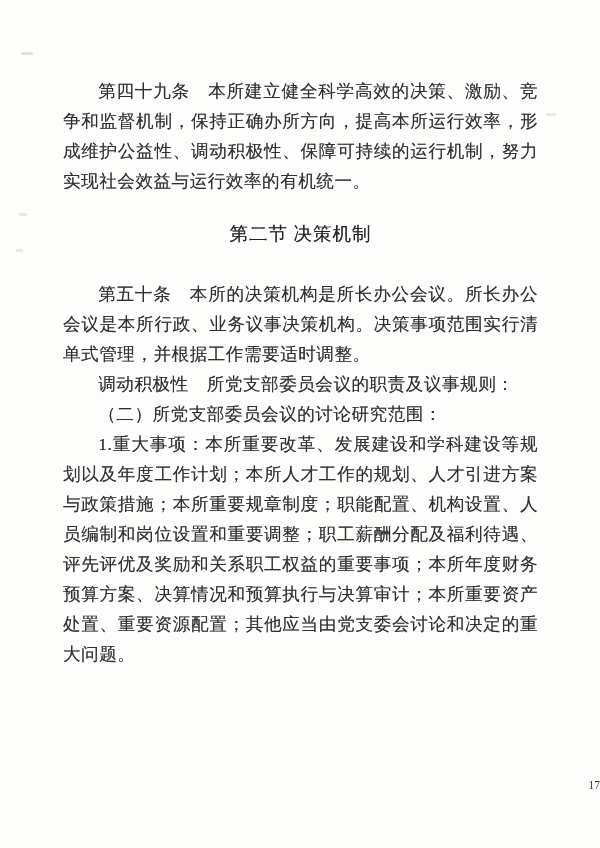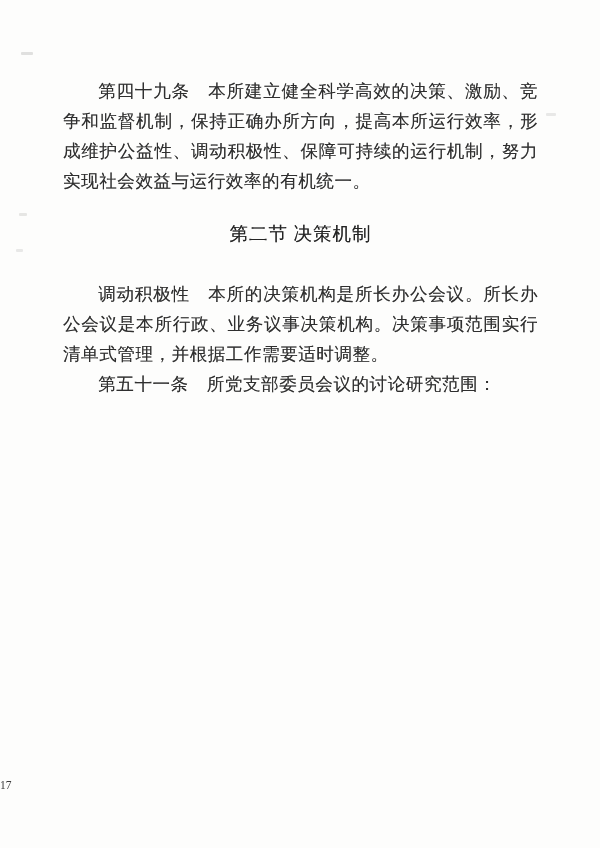--- a/index.html
+++ b/index.html
@@ -44,21 +44,21 @@
     text-align: center;
     letter-spacing: 1px;
     color: #242424;
     text-shadow: 0 0 0.5px rgba(40,40,40,0.6);
   }
   .footer {
     position: absolute;
     left: 0;
     top: 779px;
     width: 600px;
-    text-align: left;
+    text-align: right;
     font-size: 11.5px;
     color: #3a3a3a;
     font-family: "Liberation Serif", "DejaVu Serif", serif;
   }
   .speck {
     position: absolute;
     background: #c9c9c7;
     border-radius: 1px;
   }
   .speck-1 { left: 21px; top: 52px;  width: 12px; height: 3px; opacity: .55; }
@@ -69,26 +69,28 @@
 </head>
 <body>
 
 <div class="page">
 
   <div class="text-block">
     <p class="body">第四十九条　本所建立健全科学高效的决策、激励、竞争和监督机制，保持正确办所方向，提高本所运行效率，形成维护公益性、调动积极性、保障可持续的运行机制，努力实现社会效益与运行效率的有机统一。</p>
 
     <h2 class="heading">第二节 决策机制</h2>
 
-    <p class="body">调动积极性　本所的决策机构是所长办公会议。所长办公会议是本所行政、业务议事决策机构。决策事项范围实行清单式管理，并根据工作需要适时调整。</p>
+    <p class="body">第五十条　本所的决策机构是所长办公会议。所长办公会议是本所行政、业务议事决策机构。决策事项范围实行清单式管理，并根据工作需要适时调整。</p>
 
-    <p class="body">第五十一条　所党支部委员会议的讨论研究范围：</p>
+    <p class="body">调动积极性　所党支部委员会议的职责及议事规则：</p>
 
 
+    <p class="body">（二）所党支部委员会议的讨论研究范围：</p>
 
+    <p class="body">1.重大事项：本所重要改革、发展建设和学科建设等规划以及年度工作计划；本所人才工作的规划、人才引进方案与政策措施；本所重要规章制度；职能配置、机构设置、人员编制和岗位设置和重要调整；职工薪酬分配及福利待遇、评先评优及奖励和关系职工权益的重要事项；本所年度财务预算方案、决算情况和预算执行与决算审计；本所重要资产处置、重要资源配置；其他应当由党支委会讨论和决定的重大问题。</p>
   </div>
 
   <div class="footer">17</div>
 
   <div class="speck speck-1"></div>
   <div class="speck speck-2"></div>
   <div class="speck speck-3"></div>
   <div class="speck speck-4"></div>
 
 </div>

